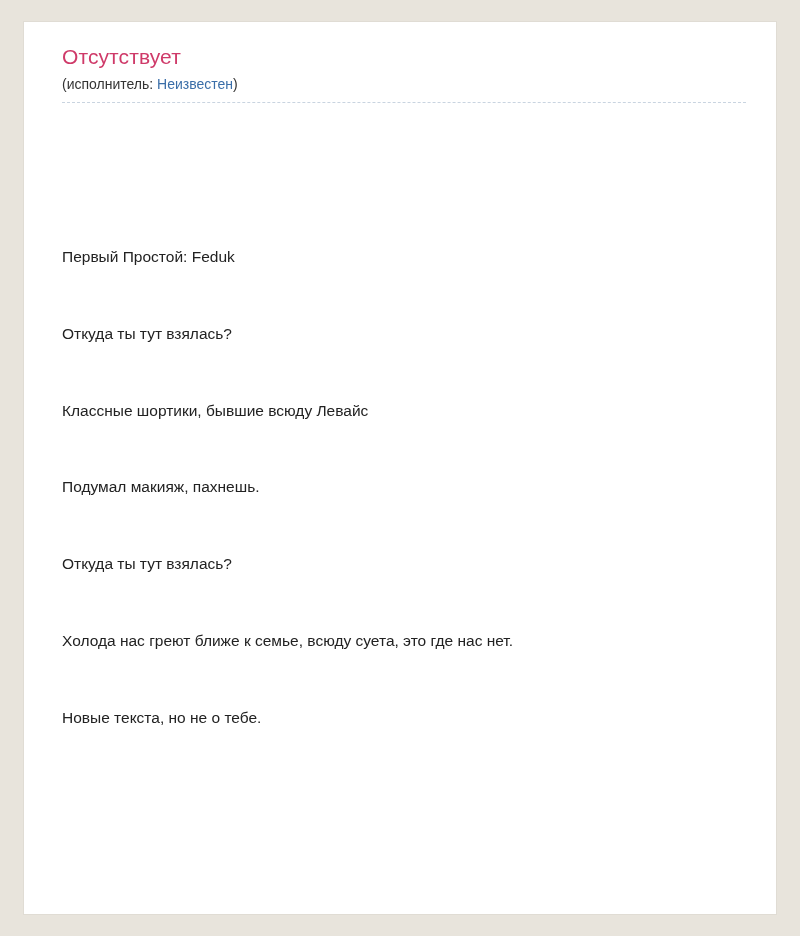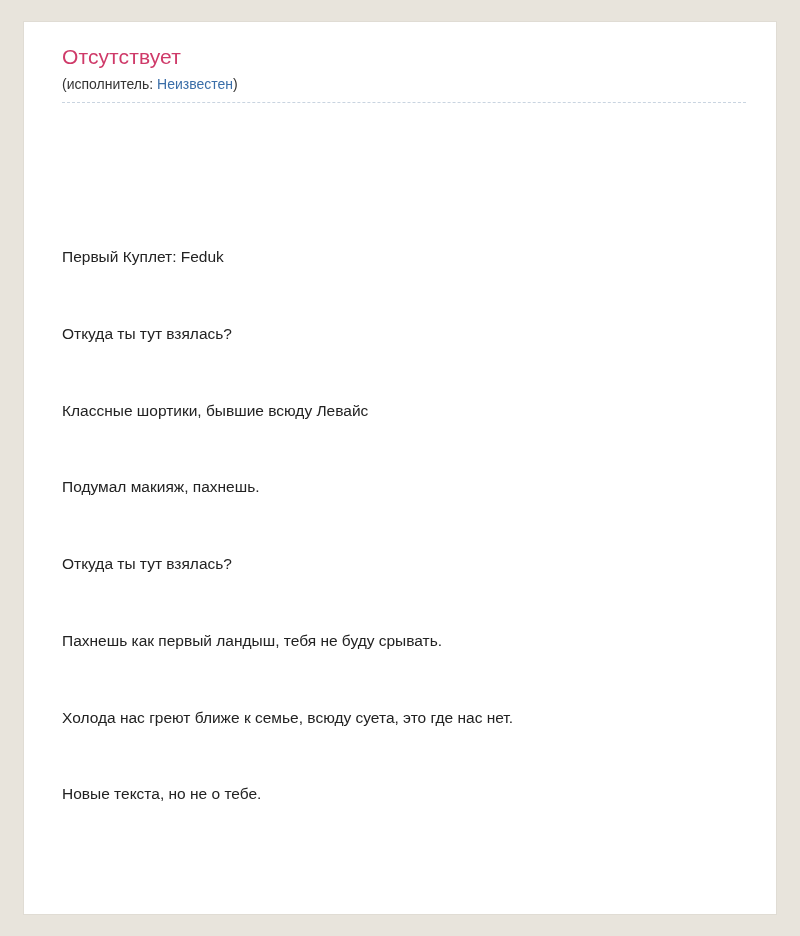--- a/index.html
+++ b/index.html
@@ -66,26 +66,25 @@
 
 <div class="page">
 
   <h1 class="song-title">Отсутствует</h1>
 
   <div class="artist-line"><span>(исполнитель: </span><a href="#" class="artist-link">Неизвестен</a><span>)</span></div>
 
   <div class="lyrics">
 
     <div class="lyrics-block">
-      <span class="lyrics-line">Первый Куплет: Feduk</span>
+      <span class="lyrics-line">Первый Простой: Feduk</span>
       <span class="lyrics-line">Откуда ты тут взялась?</span>
       <span class="lyrics-line">Классные шортики, бывшие всюду Левайс</span>
       <span class="lyrics-line">Подумал макияж, пахнешь.</span>
       <span class="lyrics-line">Откуда ты тут взялась?</span>
-      <span class="lyrics-line">Пахнешь как первый ландыш, тебя не буду срывать.</span>
       <span class="lyrics-line">Холода нас греют ближе к семье, всюду суета, это где нас нет.</span>
       <span class="lyrics-line">Новые текста, но не о тебе.</span>
     </div>
 
     
 
     
 
     
 

